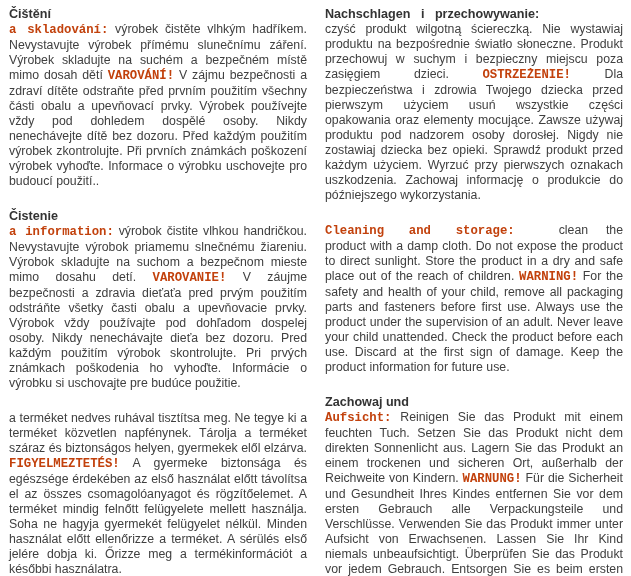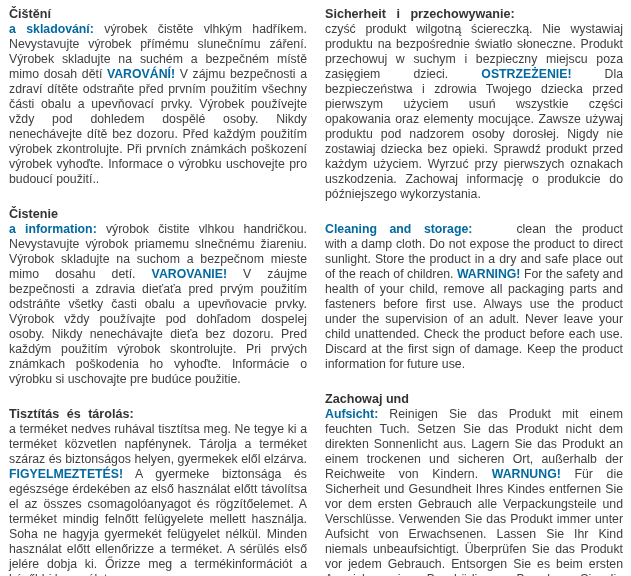--- a/index.html
+++ b/index.html
@@ -42,21 +42,22 @@
   .heading.slight-space {
     word-spacing: 4px;
   }
   .para {
     margin: 0;
     text-align: justify;
     text-justify: inter-word;
   }
   .para b, .inline-heading, .warning {
     font-weight: bold;
-    color: #0369a1;
+    color: #c2410c;
+    font-family: Liberation Mono, monospace;
   }
   .inline-heading.slight-space {
     word-spacing: 3px;
     margin-top: 36px;
   }
   .hgap {
     display: inline-block;
     width: 44px;
     height: 1px;
   }
@@ -74,30 +75,29 @@
         <span>výrobek čistěte vlhkým hadříkem. Nevystavujte výrobek přímému slunečnímu záření. Výrobek skladujte na suchém a bezpečném místě mimo dosah dětí </span><b class="warning">VAROVÁNÍ!</b><span> V zájmu bezpečnosti a zdraví dítěte odstraňte před prvním použitím všechny části obalu a upevňovací prvky. Výrobek používejte vždy pod dohledem dospělé osoby. Nikdy nenechávejte dítě bez dozoru. Před každým použitím výrobek zkontrolujte. Při prvních známkách poškození výrobek vyhoďte. Informace o výrobku uschovejte pro budoucí použití..</span></p>
     </section>
 
     <section class="doc-section">
       <h3 class="heading">Čistenie</h3>
       <p class="para"><b class="inline-heading">a information:</b>
         <span>výrobok čistite vlhkou handričkou. Nevystavujte výrobok priamemu slnečnému žiareniu. Výrobok skladujte na suchom a bezpečnom mieste mimo dosahu detí. </span><b class="warning">VAROVANIE!</b><span> V záujme bezpečnosti a zdravia dieťaťa pred prvým použitím odstráňte všetky časti obalu a upevňovacie prvky. Výrobok vždy používajte pod dohľadom dospelej osoby. Nikdy nenechávajte dieťa bez dozoru. Pred každým použitím výrobok skontrolujte. Pri prvých známkach poškodenia ho vyhoďte. Informácie o výrobku si uschovajte pre budúce použitie.</span></p>
     </section>
 
     <section class="doc-section">
-      <h3 class="heading slight-space">Tisztítás és tárolás:</h3>
       <p class="para"><span>a terméket nedves ruhával tisztítsa meg. Ne tegye ki a terméket közvetlen napfénynek. Tárolja a terméket száraz és biztonságos helyen, gyermekek elől elzárva. </span><b class="warning">FIGYELMEZTETÉS!</b><span> A gyermeke biztonsága és egészsége érdekében az első használat előtt távolítsa el az összes csomagolóanyagot és rögzítőelemet. A terméket mindig felnőtt felügyelete mellett használja. Soha ne hagyja gyermekét felügyelet nélkül. Minden használat előtt ellenőrizze a terméket. A sérülés első jelére dobja ki. Őrizze meg a termékinformációt a későbbi használatra.</span></p>
     </section>
 
   </div>
 
   <div class="col">
 
     <section class="doc-section">
-      <h3 class="heading wide-space">Sicherheit i przechowywanie:</h3>
+      <h3 class="heading wide-space">Nachschlagen i przechowywanie:</h3>
       <p class="para"><span>czyść produkt wilgotną ściereczką. Nie wystawiaj produktu na bezpośrednie światło słoneczne. Produkt przechowuj w suchym i bezpieczny miejscu poza zasięgiem dzieci. </span><b class="warning">OSTRZEŻENIE!</b><span> Dla bezpieczeństwa i zdrowia Twojego dziecka przed pierwszym użyciem usuń wszystkie części opakowania oraz elementy mocujące. Zawsze używaj produktu pod nadzorem osoby dorosłej. Nigdy nie zostawiaj dziecka bez opieki. Sprawdź produkt przed każdym użyciem. Wyrzuć przy pierwszych oznakach uszkodzenia. Zachowaj informację o produkcie do późniejszego wykorzystania.</span></p>
     </section>
 
     <section class="doc-section">
       <p class="para"><b class="inline-heading slight-space">Cleaning and storage:</b><span class="hgap"></span><span>clean the product with a damp cloth. Do not expose the product to direct sunlight. Store the product in a dry and safe place out of the reach of children. </span><b class="warning">WARNING!</b><span> For the safety and health of your child, remove all packaging parts and fasteners before first use. Always use the product under the supervision of an adult. Never leave your child unattended. Check the product before each use. Discard at the first sign of damage. Keep the product information for future use.</span></p>
     </section>
 
     <section class="doc-section">
       <h3 class="heading">Zachowaj und</h3>
       <p class="para"><b class="inline-heading">Aufsicht:</b>

